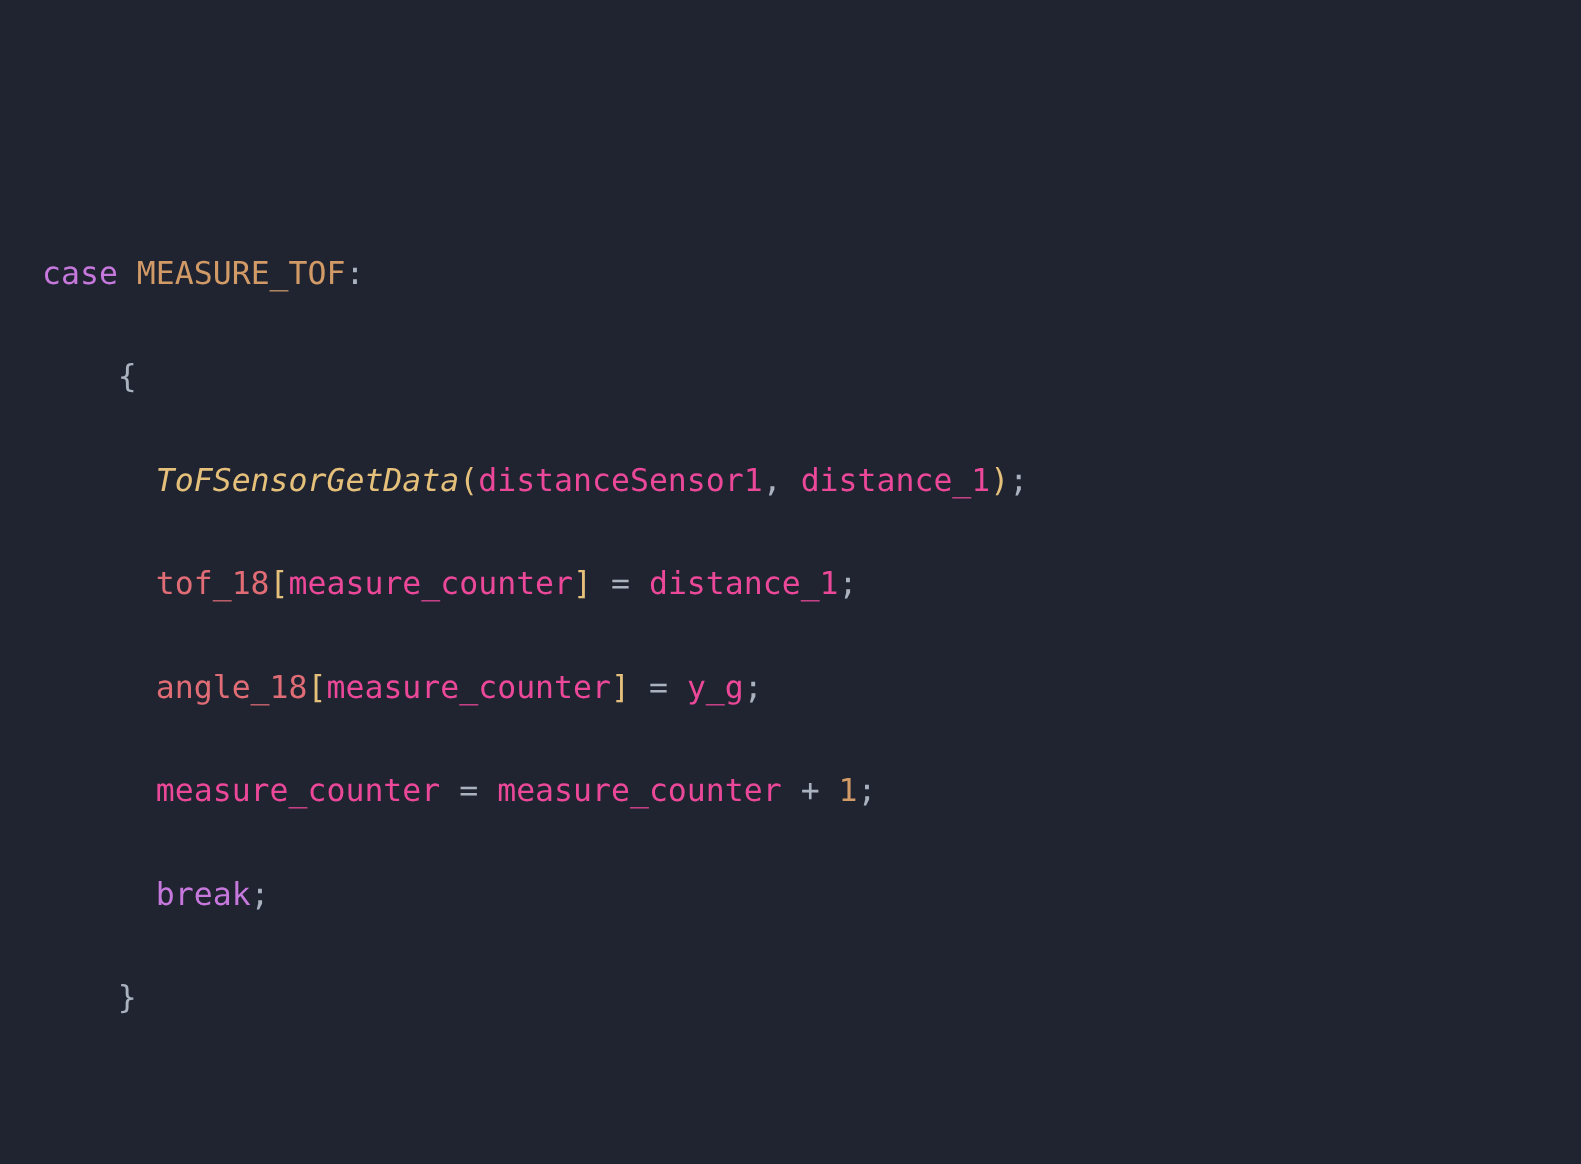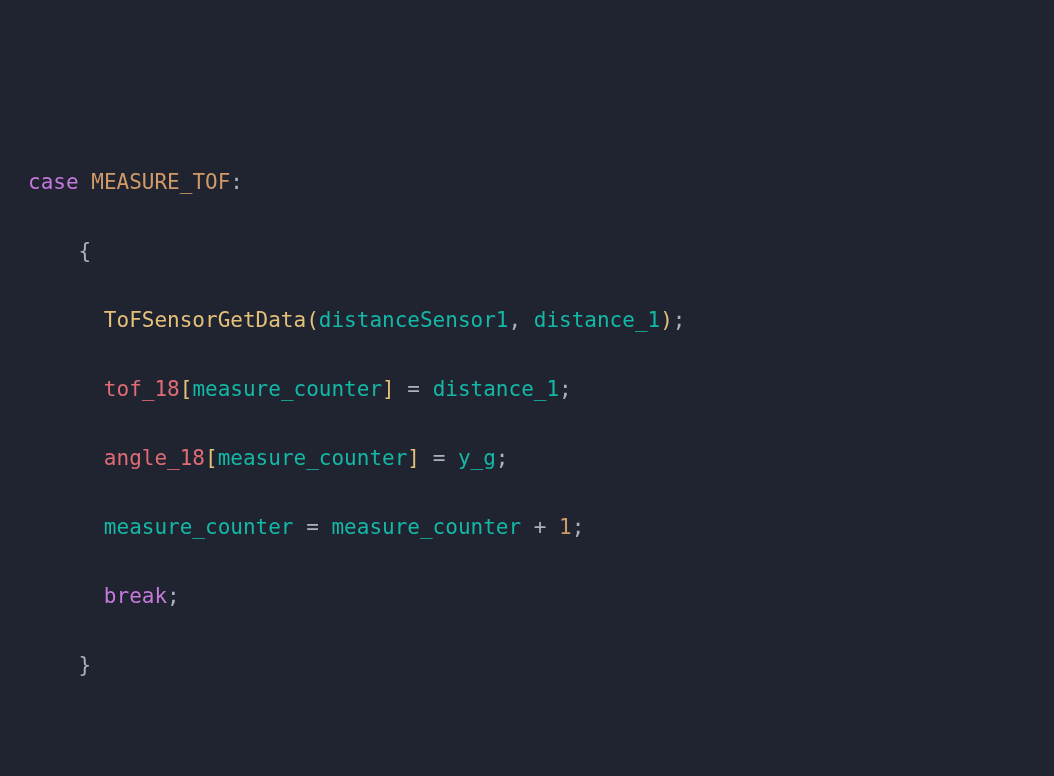--- a/index.html
+++ b/index.html
@@ -35,22 +35,22 @@
     bottom: 0;
     width: 1px;
     background: #3d4352;
   }
   .content {
     flex: 1;
     margin-top: 44px;
   }
   .kw { color: #c678dd; }
   .const { color: #d19a66; }
-  .fn-y { color: #e5c07b; }
-  .id { color: #14b8a6; }
+  .fn-y { color: #e5c07b; font-style: italic; }
+  .id { color: #ec4899; }
   .num { color: #d19a66; }
   .punct { color: #abb2bf; }
   .paren-y { color: #e5c07b; }
   .prop { color: #e06c75; text-align: right; }
 </style>
 </head>
 <body>
 
 
 

